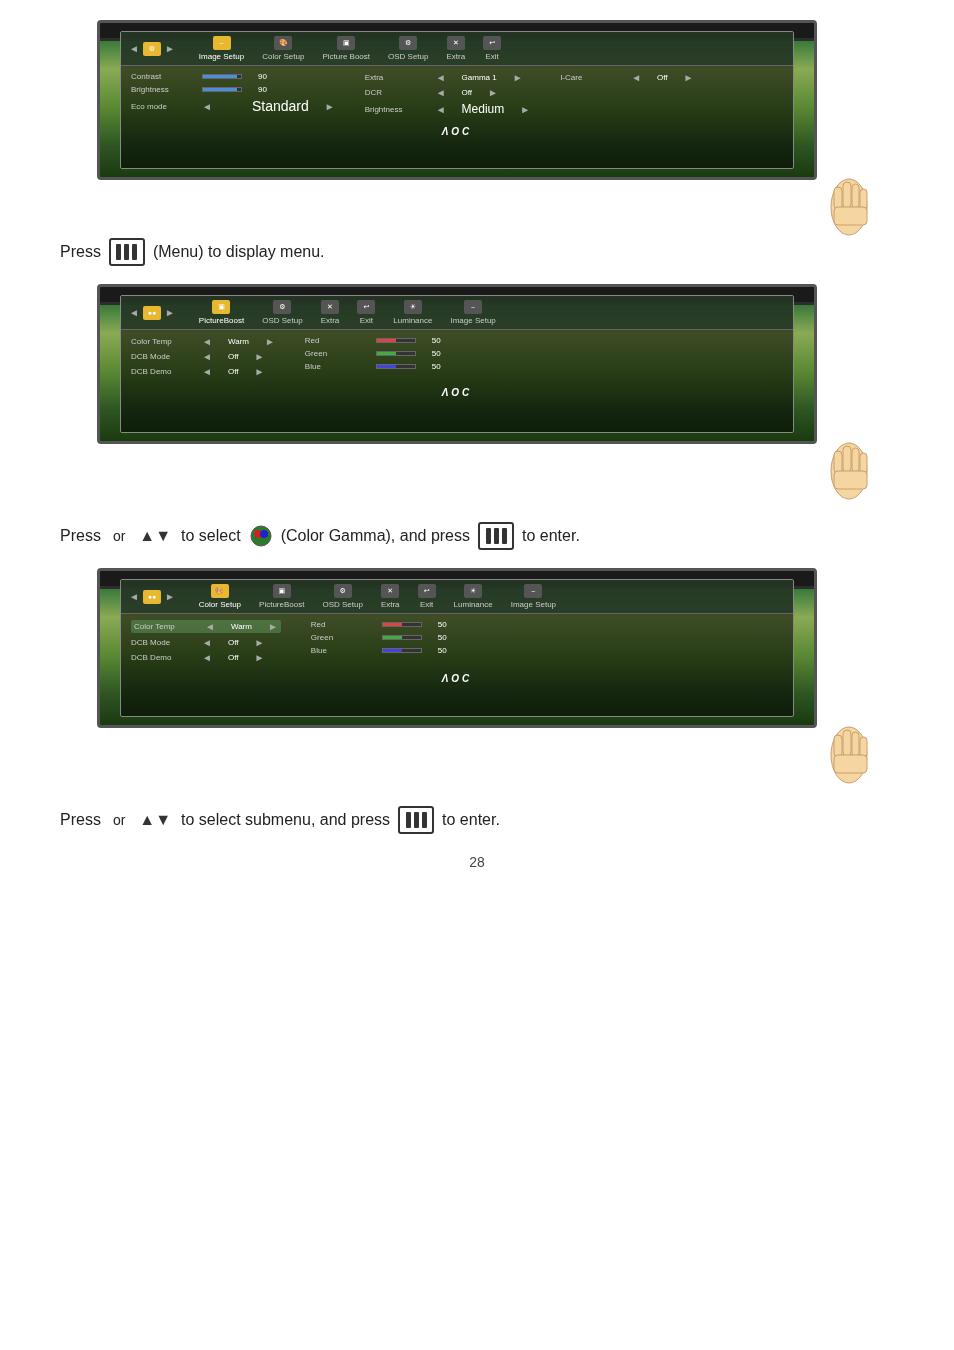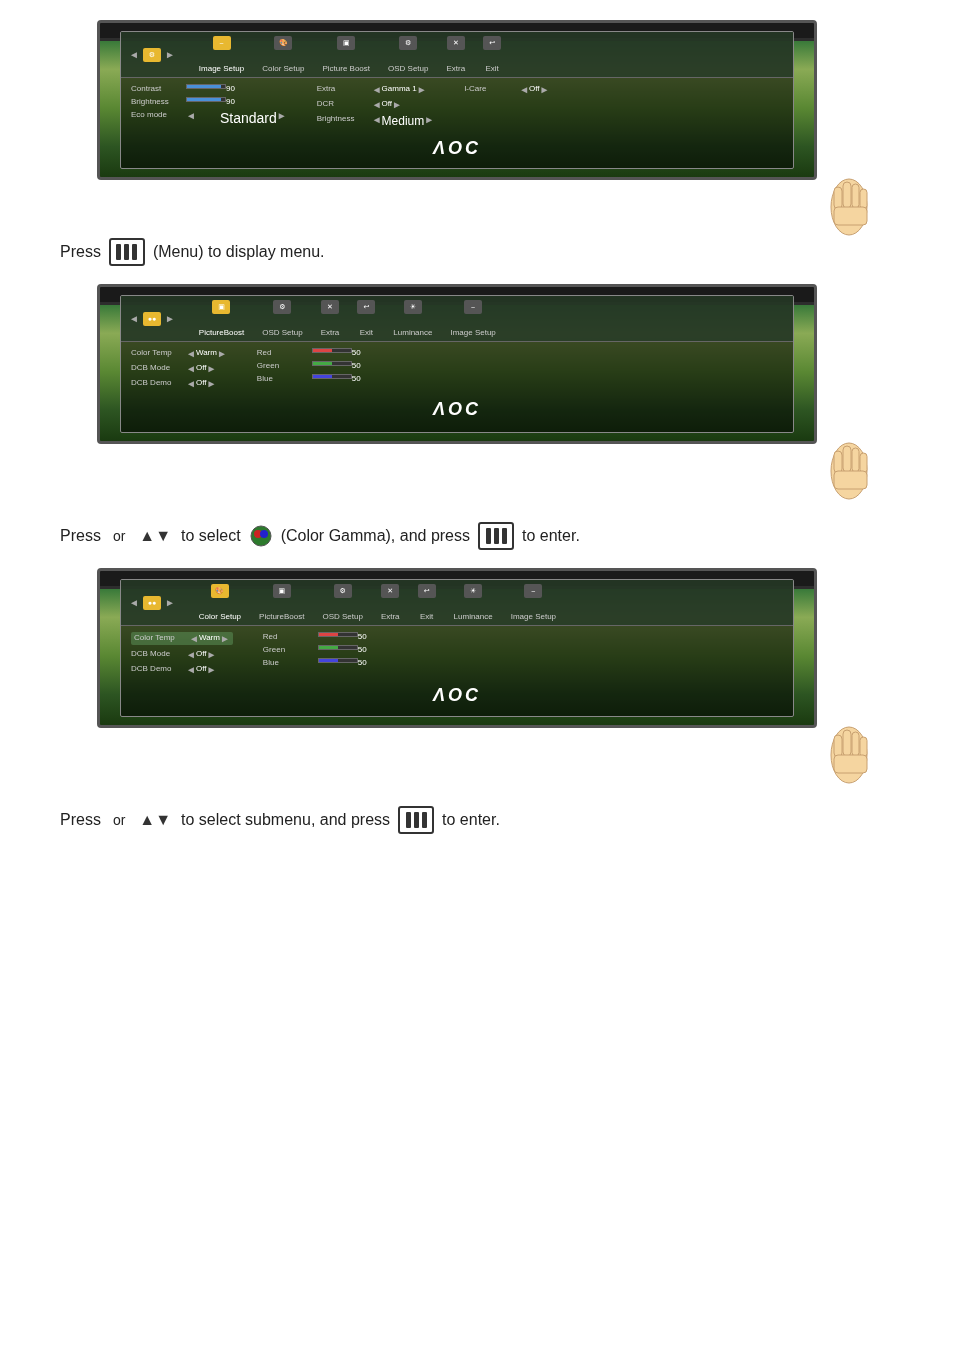--- a/index.html
+++ b/index.html
@@ -57,21 +57,21 @@
       gap: 18px;
       border-bottom: 1px solid #666;
     }
 
     .osd-tab {
       display: flex;
       flex-direction: column;
       align-items: center;
       font-size: 8px;
       color: #ccc;
-      gap: 14px;
+      gap: 2px;
     }
 
     .osd-tab.active {
       color: #fff;
     }
 
     .osd-tab-icon {
       width: 18px;
       height: 14px;
       background: #666;
@@ -106,21 +106,22 @@
     }
 
     .osd-col {
       display: flex;
       flex-direction: column;
       gap: 4px;
     }
 
     .osd-row {
       display: flex;
-      gap: 0;
+      align-items: center;
+      gap: 16px;
       font-size: 8px;
       color: #ddd;
     }
 
     .osd-label {
       width: 55px;
       font-size: 8px;
       color: #ccc;
     }
 
@@ -138,21 +139,21 @@
     }
 
     .osd-value {
       font-size: 8px;
       color: #fff;
       width: 16px;
     }
 
     .aoc-logo {
       text-align: center;
-      font-size: 18px;
+      font-size: 10px;
       font-weight: bold;
       color: #fff;
       font-family: 'Arial Black', sans-serif;
       letter-spacing: 3px;
       padding: 4px 0;
       font-style: italic;
     }
 
     
     .instruction-row {
@@ -583,14 +584,17 @@
       <span>to select submenu, and press</span>
       <span class="menu-btn-icon">
         <span class="menu-btn-bar"></span>
         <span class="menu-btn-bar"></span>
         <span class="menu-btn-bar"></span>
       </span>
       <span>to enter.</span>
     </div>
   </div>
 
+  <div class="page-number">
+    <span>28</span>
+  </div>
 
 </div>
 
 </body></html>

